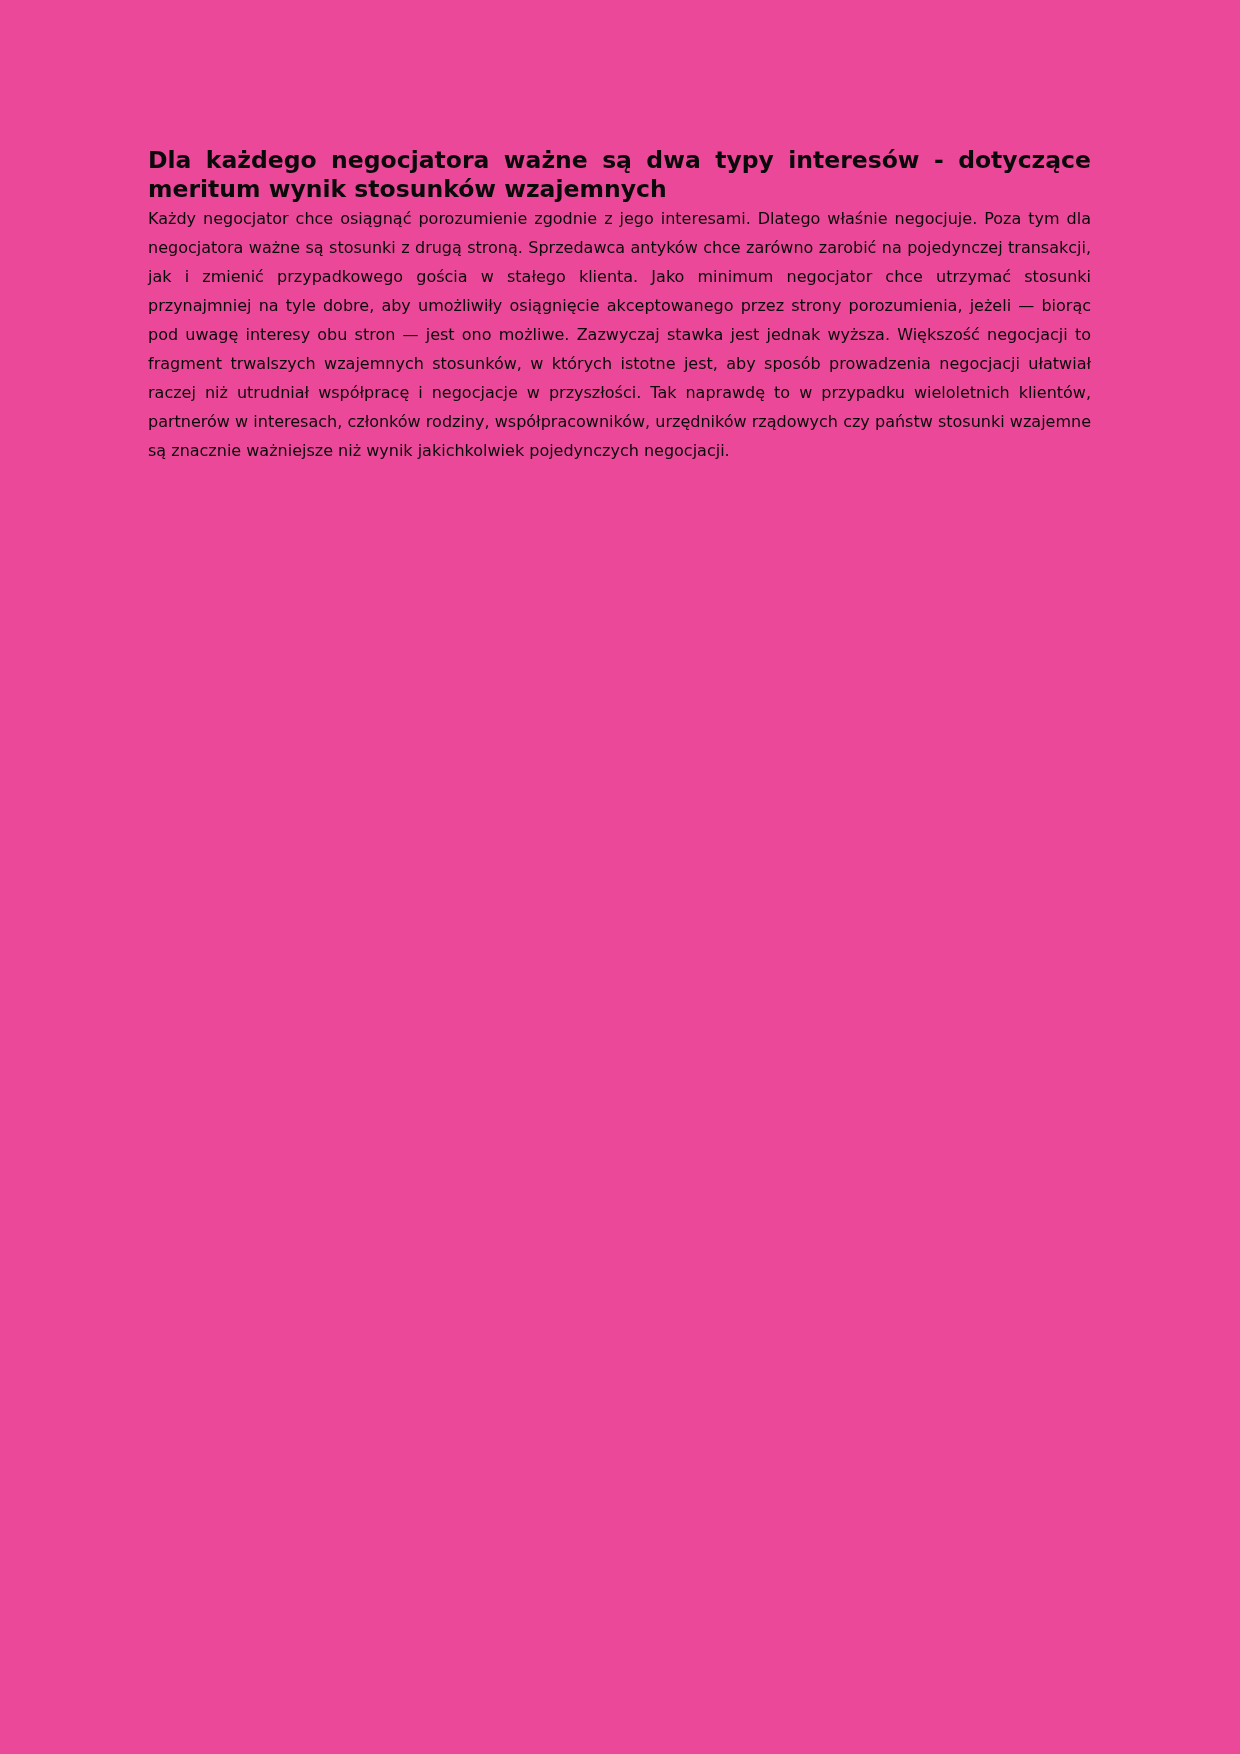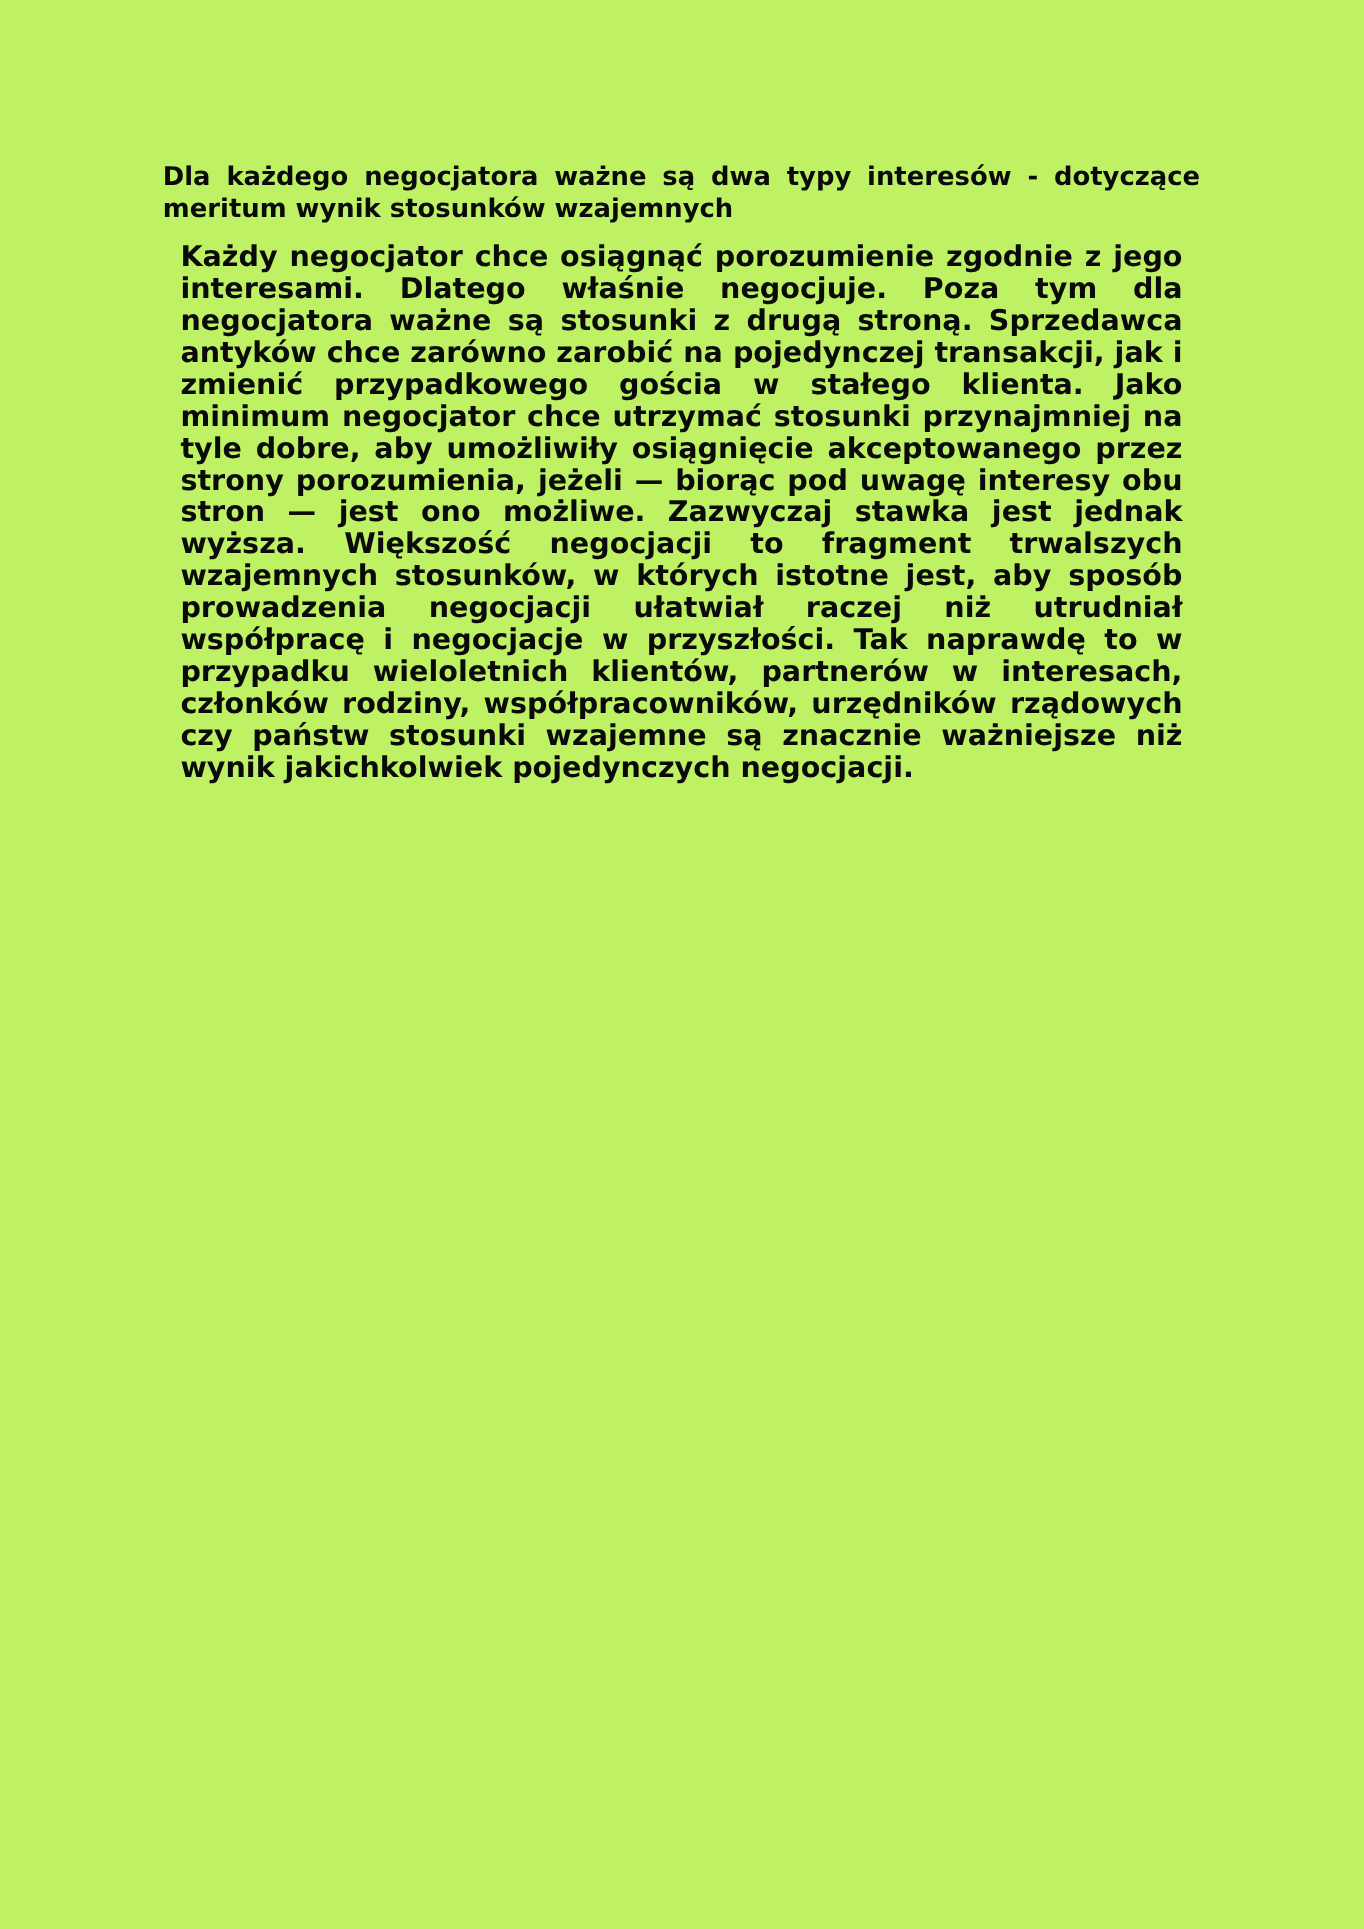--- a/index.html
+++ b/index.html
@@ -12,21 +12,21 @@
       height: 1754px;
       position: relative;
       overflow: hidden;
     }
     .page {
       position: absolute;
       left: 0;
       top: 0;
       width: 1240px;
       height: 1754px;
-      background: #bef264;
+      background: #ec4899;
     }
     .content {
       position: absolute;
       left: 148px;
       top: 146px;
       width: 943px;
       color: #0a0a0a;
       font-family: "DejaVu Sans", sans-serif;
     }
     .heading {
@@ -39,26 +39,26 @@
     }
     .heading .line1 {
       display: block;
       text-align: justify;
       text-align-last: justify;
     }
     .heading .line2 {
       display: block;
     }
     .body-text {
-      margin: 16px;
-      font-size: 26px;
+      margin: 0;
+      font-size: 16px;
       line-height: 29px;
       text-align: justify;
       text-align-last: left;
-      font-weight: bold;
+      font-weight: normal;
     }
   </style>
 </head>
 <body>
 
 <div class="page">
   <div class="content">
     <h1 class="heading">
       <span class="line1">Dla każdego negocjatora ważne są dwa typy interesów - dotyczące</span>
       <span class="line2">meritum wynik stosunków wzajemnych</span>

